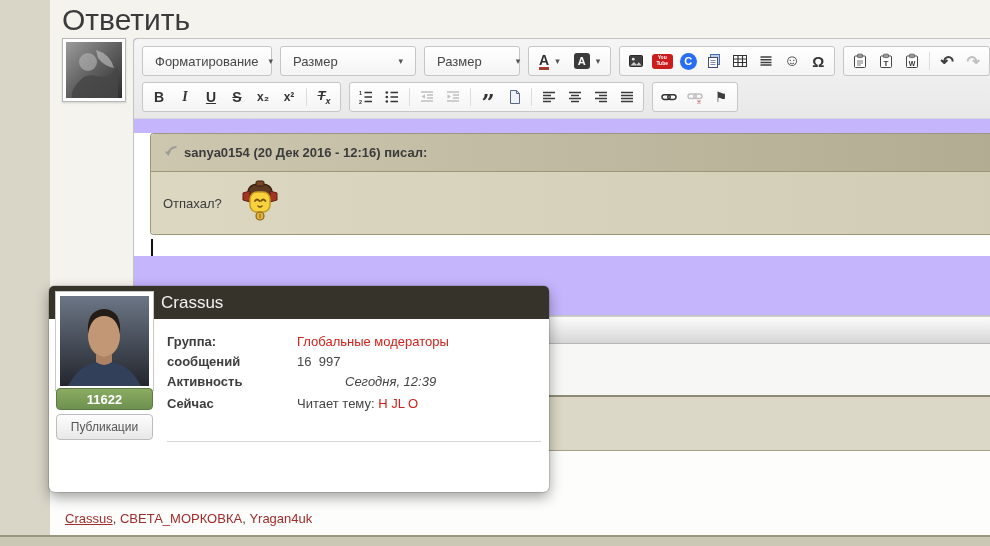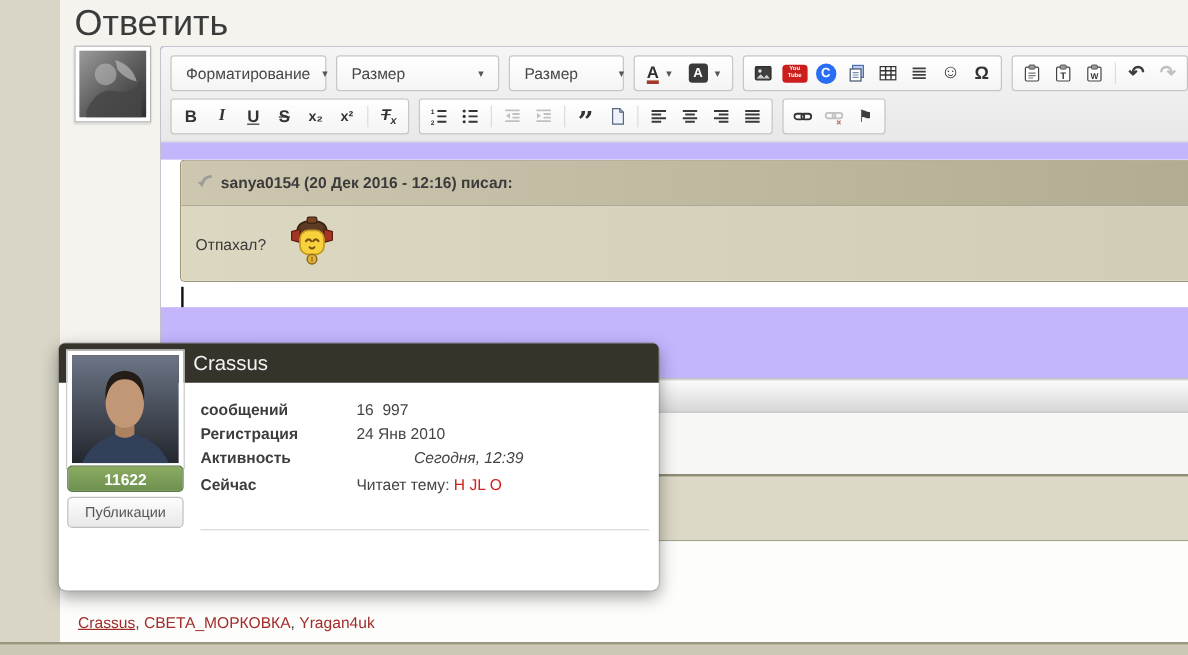--- a/index.html
+++ b/index.html
@@ -440,26 +440,26 @@
       </svg>
     </div>
     <div class="rep-badge" data-name="reputation-badge">
       <span data-name="reputation-value">11622</span>
     </div>
     <div class="pub-btn" data-name="publications-button">
       <span data-name="publications-button-label">Публикации</span>
     </div>
     <div class="p-rows" id="p-rows" data-name="profile-fields">
         <div class="p-row" data-name="profile-field-row">
+          <span class="pf-label" data-name="profile-field-label">Группа:</span>
+          <span class="pf-value red" data-name="profile-field-value">Глобальные модераторы</span>
+        </div>
+        <div class="p-row" data-name="profile-field-row">
           <span class="pf-label" data-name="profile-field-label">сообщений</span>
           <span class="pf-value" data-name="profile-field-value">16  997</span>
-        </div>
-        <div class="p-row" data-name="profile-field-row">
-          <span class="pf-label" data-name="profile-field-label">Регистрация</span>
-          <span class="pf-value" data-name="profile-field-value">24 Янв 2010</span>
         </div>
         <div class="p-row" data-name="profile-field-row">
           <span class="pf-label" data-name="profile-field-label">Активность</span>
           <span class="pf-value indent" data-name="profile-field-value">Сегодня, 12:39</span>
         </div>
         <div class="p-row last" data-name="profile-field-row">
           <span class="pf-label" data-name="profile-field-label">Сейчас</span>
           <span class="pf-value" data-name="profile-field-value">Читает тему: </span>
           <span class="pf-link" data-name="reading-topic-link">Н JL О</span>
         </div>

